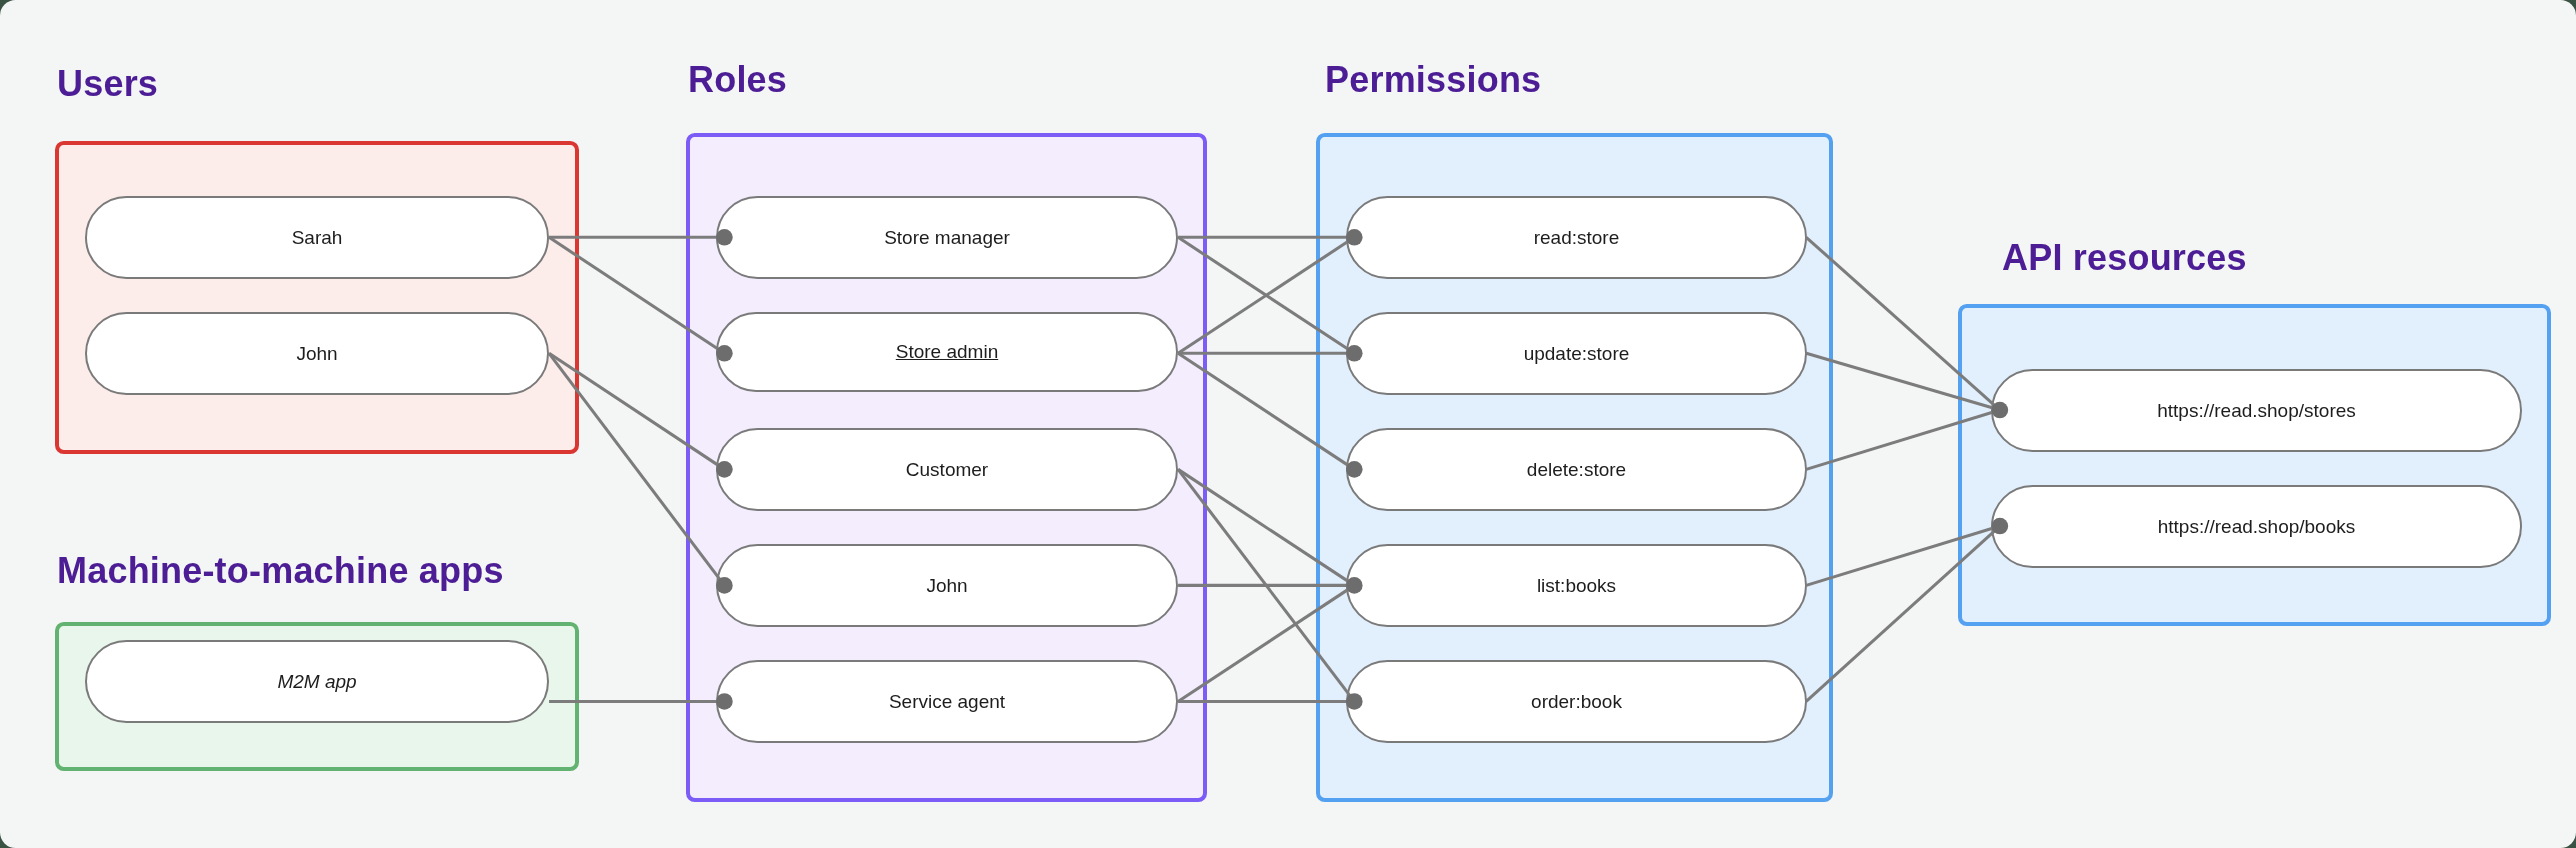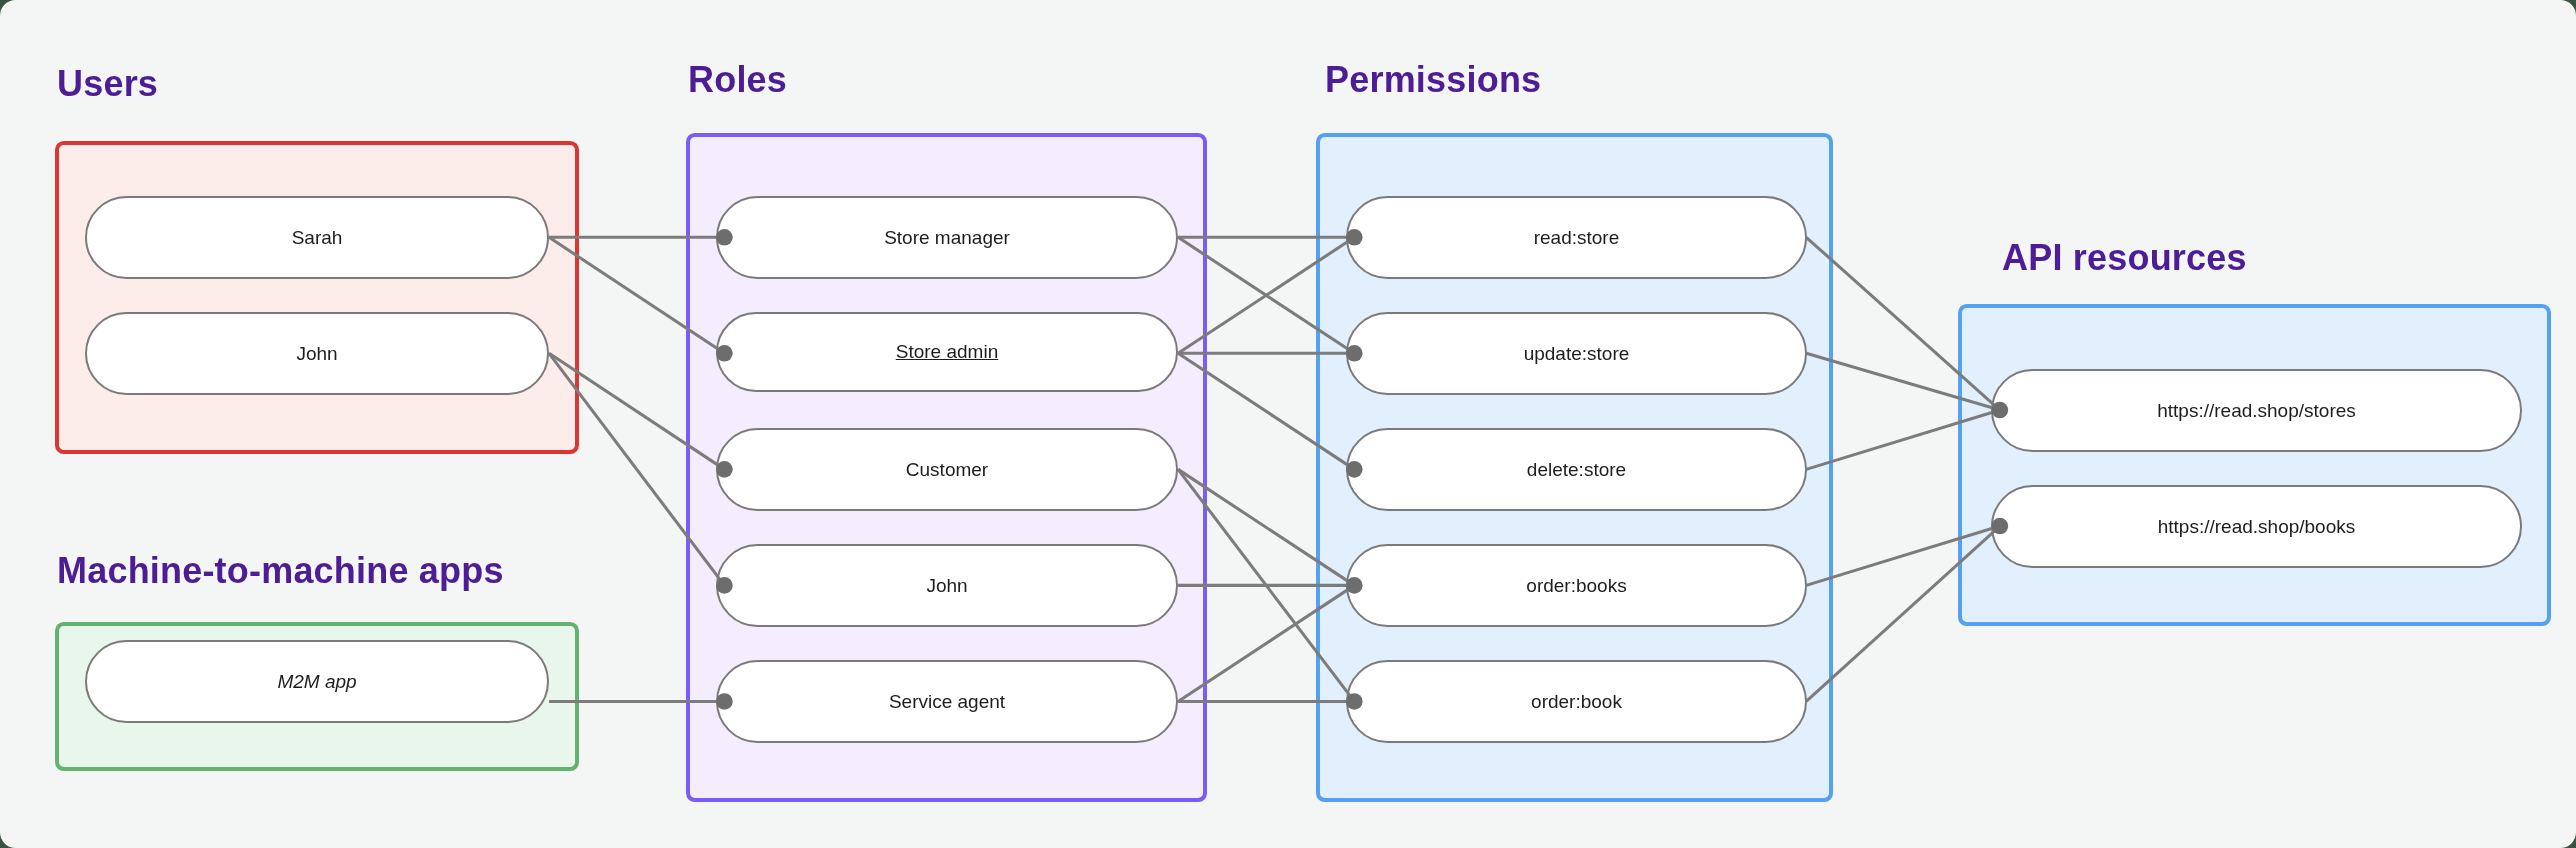--- a/index.html
+++ b/index.html
@@ -55,21 +55,21 @@
       <div class="node-pill" style="left: 85px; top: 312px; width: 464px; height: 83px;">John</div>
       <div class="node-pill" style="left: 85px; top: 640px; width: 464px; height: 83px; font-style: italic;">M2M app</div>
       <div class="node-pill" style="left: 716px; top: 196px; width: 462px; height: 83px;">Store manager</div>
       <div class="node-pill" style="left: 716px; top: 312px; width: 462px; height: 80px; text-decoration: underline;">Store admin</div>
       <div class="node-pill" style="left: 716px; top: 428px; width: 462px; height: 83px;">Customer</div>
       <div class="node-pill" style="left: 716px; top: 544px; width: 462px; height: 83px;">John</div>
       <div class="node-pill" style="left: 716px; top: 660px; width: 462px; height: 83px;">Service agent</div>
       <div class="node-pill" style="left: 1346px; top: 196px; width: 461px; height: 83px;">read:store</div>
       <div class="node-pill" style="left: 1346px; top: 312px; width: 461px; height: 83px;">update:store</div>
       <div class="node-pill" style="left: 1346px; top: 428px; width: 461px; height: 83px;">delete:store</div>
-      <div class="node-pill" style="left: 1346px; top: 544px; width: 461px; height: 83px;">order:books</div>
+      <div class="node-pill" style="left: 1346px; top: 544px; width: 461px; height: 83px;">list:books</div>
       <div class="node-pill" style="left: 1346px; top: 660px; width: 461px; height: 83px;">order:book</div>
       <div class="node-pill" style="left: 1991px; top: 369px; width: 531px; height: 83px;">https://read.shop/stores</div>
       <div class="node-pill" style="left: 1991px; top: 485px; width: 531px; height: 83px;">https://read.shop/books</div>
     </div>
 
   <svg id="edges-layer" xmlns="http://www.w3.org/2000/svg" viewBox="0 0 2952 972" width="2576" height="848">
       <line x1="629" y1="272" x2="830" y2="272" stroke="#7c7c7c" stroke-width="3.5"></line>
       <line x1="629" y1="272" x2="830" y2="405" stroke="#7c7c7c" stroke-width="3.5"></line>
       <line x1="629" y1="405" x2="830" y2="538" stroke="#7c7c7c" stroke-width="3.5"></line>
       <line x1="629" y1="405" x2="830" y2="671" stroke="#7c7c7c" stroke-width="3.5"></line>

